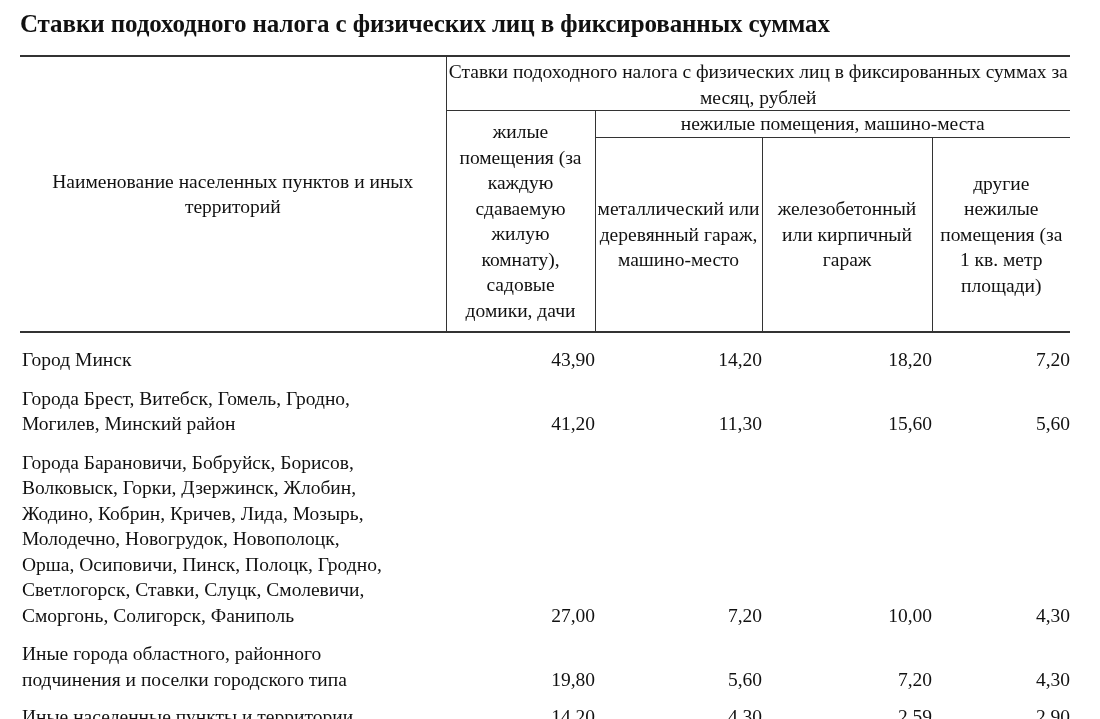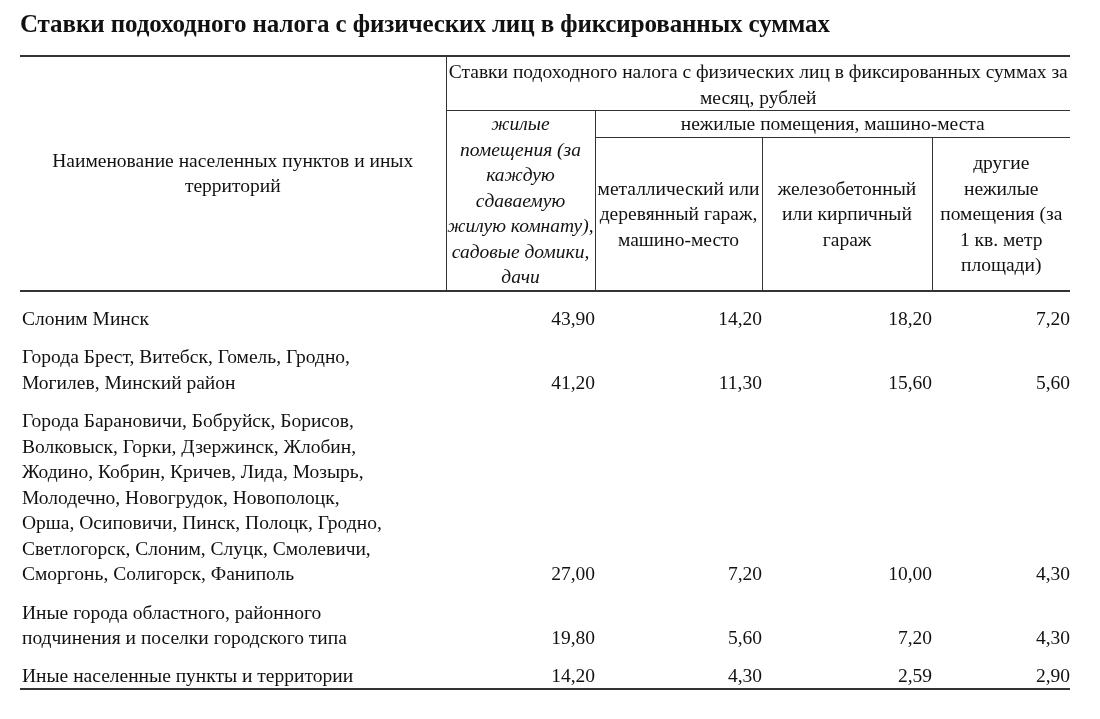--- a/index.html
+++ b/index.html
@@ -60,22 +60,21 @@
       border-right: none;
       height: 50px;
       padding: 2px 2px 0 2px;
     }
     table.rates thead th.sub-group {
       border-right: none;
       height: 26px;
     }
     table.rates thead th.col-residential {
       height: 178px;
-      padding: 0;
-      font-style: italic;
+      padding: 8px;
     }
     table.rates thead th.col-other {
       border-right: none;
     }
     table.rates thead tr:last-child th,
     table.rates thead th.name-header,
     table.rates thead th.col-residential {
       border-bottom: 2px solid #333;
     }
 
@@ -123,21 +122,21 @@
     <tr>
       <th>металлический или деревянный гараж, машино-место</th>
       <th>железобетонный или кирпичный гараж</th>
       <th class="col-other">другие нежилые помещения (за 1 кв. метр площади)</th>
     </tr>
   </thead>
   <tbody id="rows-body">
 
     <tr class="r0">
       <td class="name name-lines">
-        <span>Слоним Минск</span>
+        <span>Город Минск</span>
       </td>
       <td class="val">43,90</td>
       <td class="val">14,20</td>
       <td class="val">18,20</td>
       <td class="val">7,20</td>
     </tr>
 
     <tr class="r1">
       <td class="name name-lines">
         <span>Города Брест, Витебск, Гомель, Гродно,</span>
@@ -149,21 +148,21 @@
       <td class="val">5,60</td>
     </tr>
 
     <tr class="r2">
       <td class="name name-lines">
         <span>Города Барановичи, Бобруйск, Борисов,</span>
         <span>Волковыск, Горки, Дзержинск, Жлобин,</span>
         <span>Жодино, Кобрин, Кричев, Лида, Мозырь,</span>
         <span>Молодечно, Новогрудок, Новополоцк,</span>
         <span>Орша, Осиповичи, Пинск, Полоцк, Гродно,</span>
-        <span>Светлогорск, Слоним, Слуцк, Смолевичи,</span>
+        <span>Светлогорск, Ставки, Слуцк, Смолевичи,</span>
         <span>Сморгонь, Солигорск, Фаниполь</span>
       </td>
       <td class="val">27,00</td>
       <td class="val">7,20</td>
       <td class="val">10,00</td>
       <td class="val">4,30</td>
     </tr>
 
     <tr class="r3">
       <td class="name name-lines">

